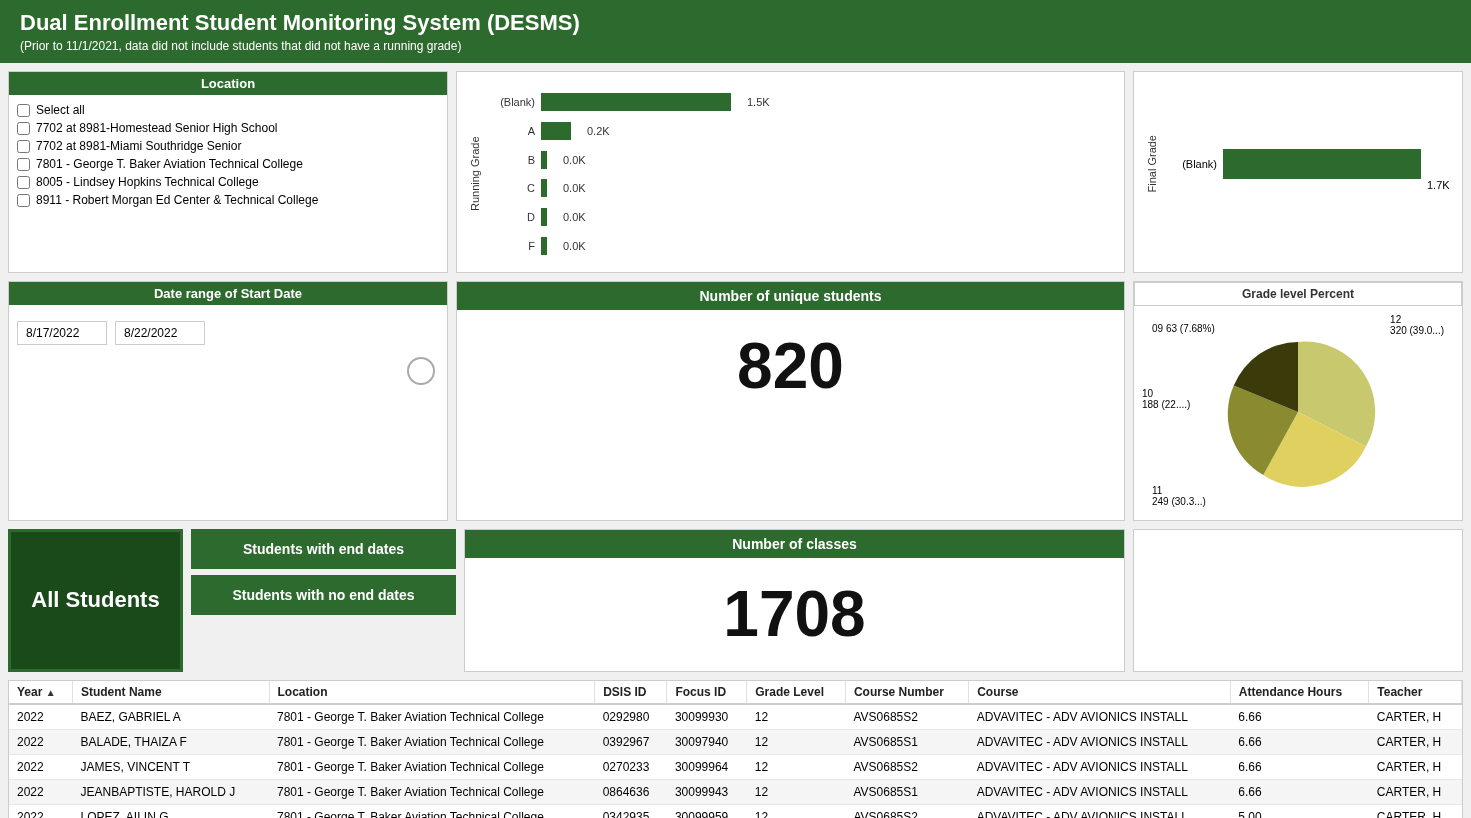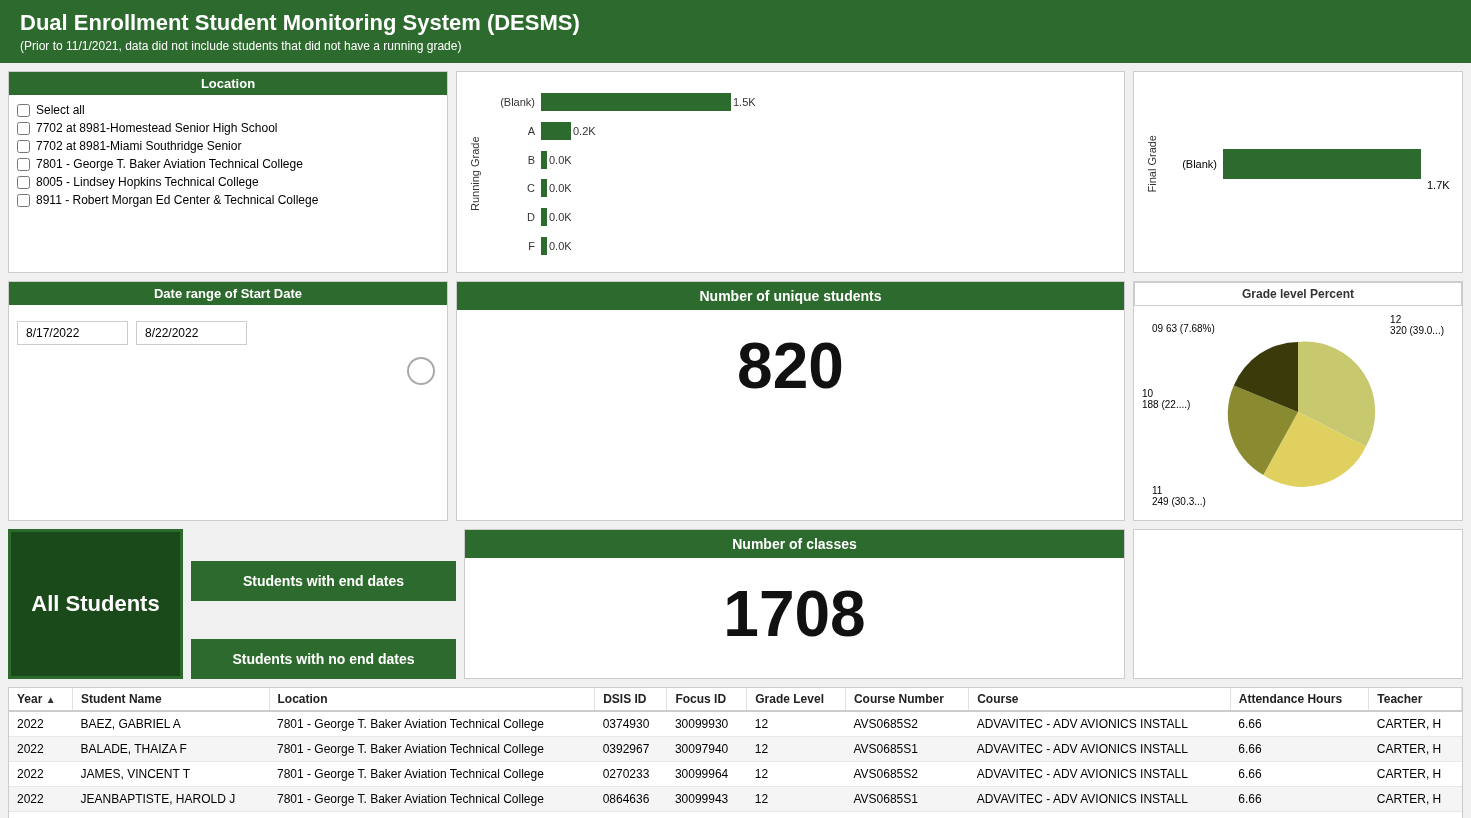--- a/index.html
+++ b/index.html
@@ -22,58 +22,58 @@
     .checkbox-item { display: flex; align-items: center; gap: 6px; margin: 4px 0; font-size: 12px; }
     .checkbox-item input[type=checkbox] { width: 13px; height: 13px; }
 
     
     .running-grade-panel { flex: 1; }
     .chart-container { display: flex; align-items: stretch; height: 180px; margin-top: 4px; }
     .y-axis-label { writing-mode: vertical-rl; transform: rotate(180deg); font-size: 11px; text-align: center; color: #333; padding: 0 4px; }
     .bar-chart { flex: 1; display: flex; flex-direction: column; justify-content: space-around; padding: 4px 0; }
     .bar-row { display: flex; align-items: center; gap: 6px; }
     .bar-label { width: 50px; text-align: right; font-size: 11px; color: #333; }
-    .bar-outer { flex: 1; display: flex; align-items: center; gap: 2px; text-align: right; }
+    .bar-outer { flex: 1; display: flex; align-items: center; gap: 16px; text-align: right; }
     .bar { background: #2d6a2d; height: 18px; }
     .bar-value { font-size: 11px; color: #333; }
 
     
     .final-grade-panel { flex: 0 0 330px; }
     .final-chart { display: flex; align-items: center; height: 160px; margin-top: 4px; }
     .final-y-label { writing-mode: vertical-rl; transform: rotate(180deg); font-size: 11px; text-align: center; color: #333; padding: 0 4px; }
     .final-bar-area { flex: 1; display: flex; flex-direction: column; justify-content: center; }
     .final-bar-row { display: flex; align-items: center; gap: 6px; }
     .final-bar-label { width: 55px; text-align: right; font-size: 11px; }
     .final-bar { background: #2d6a2d; height: 30px; }
     .final-bar-value { font-size: 11px; margin-top: 41px; }
 
     
     .mid-row { display: flex; gap: 8px; margin-bottom: 8px; }
 
     .date-range-panel { flex: 0 0 440px; border: 1px solid #ccc; background: white; padding: 8px; }
     .date-range-header { background: #2d6a2d; color: white; text-align: center; font-weight: bold; padding: 4px; margin: -8px -8px 8px -8px; font-size: 13px; }
     .date-inputs { display: flex; align-items: center; gap: 8px; padding: 8px 0; }
-    .date-input { border: 1px solid #ccc; padding: 4px 8px; font-size: 12px; width: 111px; }
+    .date-input { border: 1px solid #ccc; padding: 4px 8px; font-size: 12px; width: 90px; }
     .slider-area { display: flex; align-items: center; justify-content: flex-end; padding: 4px; }
     .slider-circle { width: 28px; height: 28px; border-radius: 50%; border: 2px solid #aaa; background: white; }
 
     .unique-students-panel { flex: 1; background: white; border: 1px solid #ccc; padding: 8px; text-align: center; }
     .metric-title { background: #2d6a2d; color: white; font-weight: bold; padding: 6px; margin: -8px -8px 8px -8px; font-size: 14px; }
     .metric-value { font-size: 64px; font-weight: bold; color: #111; line-height: 1.2; padding: 10px 0; }
 
     .grade-level-panel { flex: 0 0 330px; background: white; border: 1px solid #ccc; padding: 8px; }
     .pie-title { background: none; border: 1px solid #ccc; text-align: center; font-weight: bold; font-size: 12px; padding: 4px; margin: -8px -8px 6px -8px; color: #333; }
 
     
     .bottom-filter-row { display: flex; gap: 8px; margin-bottom: 8px; }
 
     .all-students-btn { flex: 0 0 175px; background: #1a4a1a; color: white; font-size: 22px; font-weight: bold; display: flex; align-items: center; justify-content: center; padding: 12px; border: 3px solid #2d6a2d; cursor: pointer; }
 
     .filter-buttons { flex: 0 0 265px; display: flex; flex-direction: column; gap: 6px; }
-    .filter-btn { background: #2d6a2d; color: white; font-weight: bold; font-size: 14px; padding: 12px 10px; text-align: center; cursor: pointer; border: none; margin-top: 32px; }
+    .filter-btn { background: #2d6a2d; color: white; font-weight: bold; font-size: 14px; padding: 12px 10px; text-align: center; cursor: pointer; border: none; }
 
     .classes-panel { flex: 1; background: white; border: 1px solid #ccc; padding: 8px; text-align: center; }
 
     .pie-panel { flex: 0 0 330px; background: white; border: 1px solid #ccc; padding: 8px; }
 
     
     .table-container { background: white; border: 1px solid #ccc; overflow-x: auto; }
     table { width: 100%; border-collapse: collapse; font-size: 12px; }
     thead tr { background: white; border-bottom: 2px solid #ccc; }
     th { padding: 4px 8px; text-align: left; font-weight: bold; color: #222; white-space: nowrap; border-right: 1px solid #e0e0e0; }
@@ -268,21 +268,21 @@
           <th>Course</th>
           <th>Attendance Hours</th>
           <th>Teacher</th>
         </tr>
       </thead>
       <tbody id="table-body">
       <tr>
             <td>2022</td>
             <td>BAEZ, GABRIEL A</td>
             <td>7801 - George T. Baker Aviation Technical College</td>
-            <td>0374930</td>
+            <td>0292980</td>
             <td>30099930</td>
             <td>12</td>
             <td>AVS0685S2</td>
             <td>ADVAVITEC - ADV AVIONICS INSTALL</td>
             <td>6.66</td>
             <td>CARTER, H</td>
           </tr>
           <tr>
             <td>2022</td>
             <td>BALADE, THAIZA F</td>

